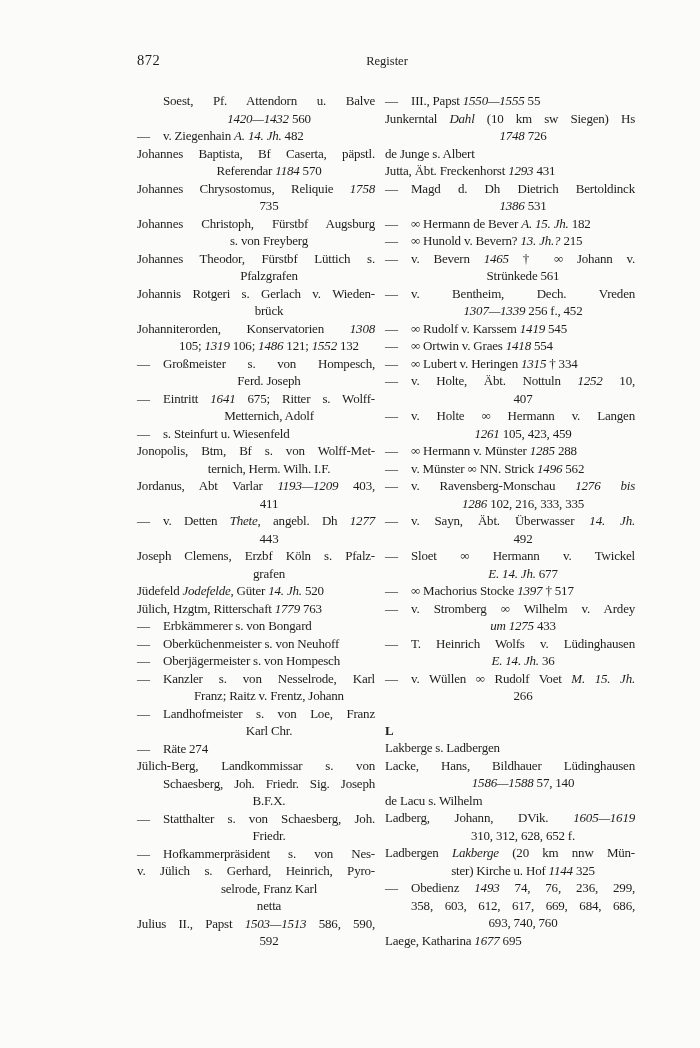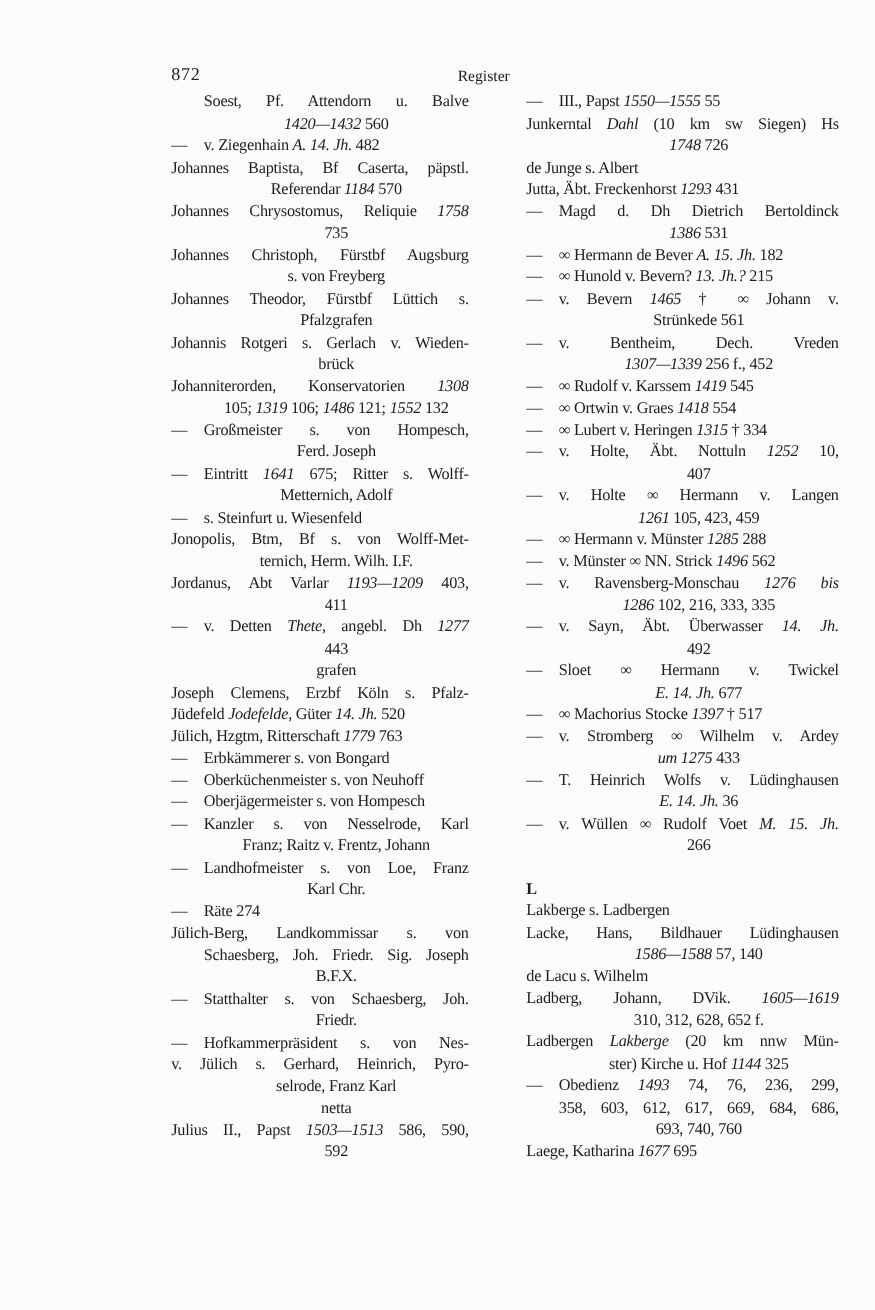--- a/index.html
+++ b/index.html
@@ -22,26 +22,26 @@
     position: absolute; left: 0; top: 0;
     font-size: 14.5px; letter-spacing: 0.5px;
   }
   .register-title {
     position: absolute; left: 0; right: 0; top: 2px;
     text-align: center;
     font-size: 12.5px;
   }
   .columns {
     position: absolute;
-    top: 72px; left: 137px;
+    top: 92px; left: 137px;
     display: flex;
   }
   .col { font-size: 13px; line-height: 17.5px; letter-spacing: -0.2px; }
   .col-left  { width: 238px; margin-right: 10px; }
-  .col-right { width: 250px; margin-left: 36px; }
+  .col-right { width: 250px; }
   .line { white-space: nowrap; }
   .line.just {
     white-space: normal;
     text-align: justify;
     text-align-last: justify;
   }
   .line.ind { padding-left: 26px; text-align: center; }
   .dash { display: inline-block; width: 26px; }
   .line.section { font-weight: bold; margin-top: 17px; }
   i { font-style: italic; }
@@ -75,22 +75,22 @@
         <div class="line ind"><span>Ferd. Joseph</span></div>
         <div class="line just"><span class="dash">—</span><span>Eintritt </span><i>1641</i><span> 675; Ritter s. Wolff-</span></div>
         <div class="line ind"><span>Metternich, Adolf</span></div>
         <div class="line"><span class="dash">—</span><span>s. Steinfurt u. Wiesenfeld</span></div>
         <div class="line just"><span>Jonopolis, Btm, Bf s. von Wolff-Met-</span></div>
         <div class="line ind"><span>ternich, Herm. Wilh. I.F.</span></div>
         <div class="line just"><span>Jordanus, Abt Varlar </span><i>1193—1209</i><span> 403,</span></div>
         <div class="line ind"><span>411</span></div>
         <div class="line just"><span class="dash">—</span><span>v. Detten </span><i>Thete</i><span>, angebl. Dh </span><i>1277</i></div>
         <div class="line ind"><span>443</span></div>
+        <div class="line just"><span>Joseph Clemens, Erzbf Köln s. Pfalz-</span></div>
         <div class="line ind"><span>grafen</span></div>
-        <div class="line just"><span>Joseph Clemens, Erzbf Köln s. Pfalz-</span></div>
         <div class="line"><span>Jüdefeld </span><i>Jodefelde</i><span>, Güter </span><i>14. Jh.</i><span> 520</span></div>
         <div class="line"><span>Jülich, Hzgtm, Ritterschaft </span><i>1779</i><span> 763</span></div>
         <div class="line"><span class="dash">—</span><span>Erbkämmerer s. von Bongard</span></div>
         <div class="line"><span class="dash">—</span><span>Oberküchenmeister s. von Neuhoff</span></div>
         <div class="line"><span class="dash">—</span><span>Oberjägermeister s. von Hompesch</span></div>
         <div class="line just"><span class="dash">—</span><span>Kanzler s. von Nesselrode, Karl</span></div>
         <div class="line ind"><span>Franz; Raitz v. Frentz, Johann</span></div>
         <div class="line just"><span class="dash">—</span><span>Landhofmeister s. von Loe, Franz</span></div>
         <div class="line ind"><span>Karl Chr.</span></div>
         <div class="line"><span class="dash">—</span><span>Räte 274</span></div>

